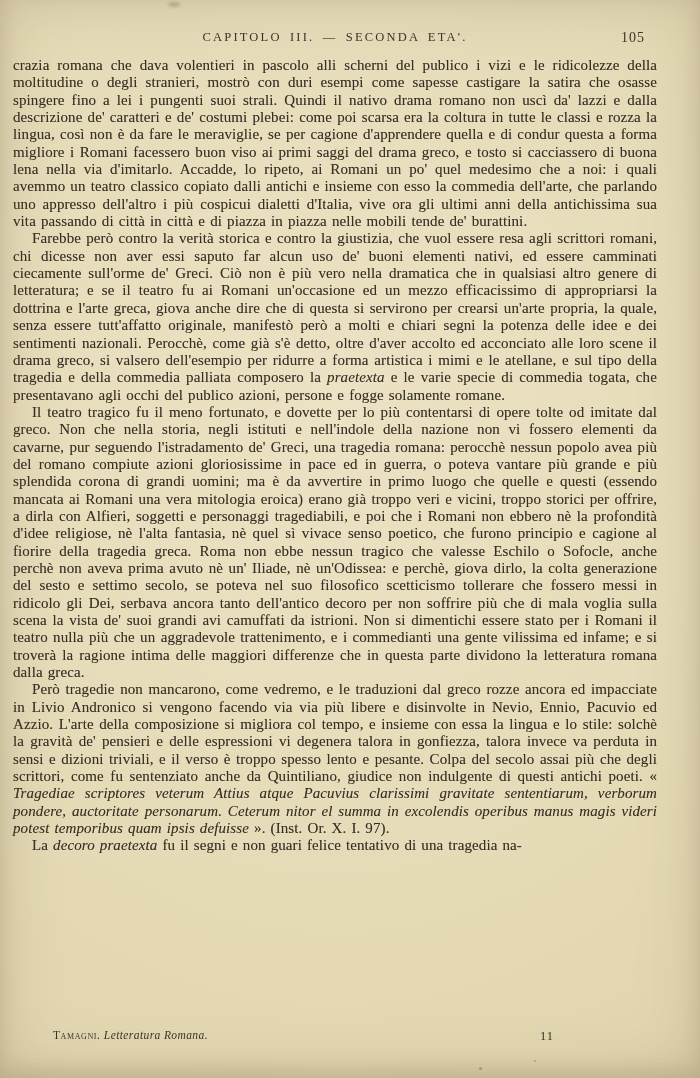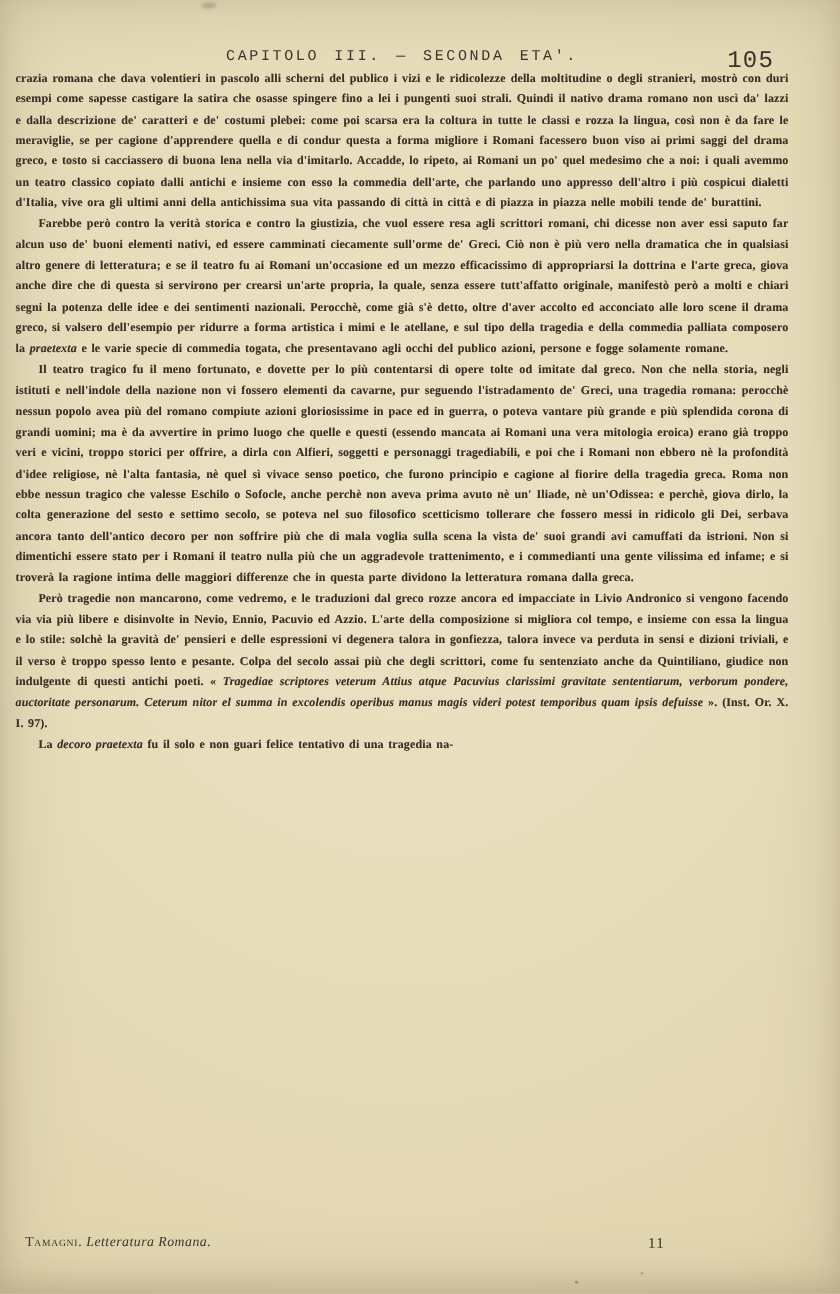--- a/index.html
+++ b/index.html
@@ -13,66 +13,64 @@
     height: 1078px;
     overflow: hidden;
     background: radial-gradient(ellipse 130% 95% at 48% 38%,
       #ece2c4 0%, #e7dcb9 40%, #e2d6b0 70%, #d8cba1 92%, #cfc295 100%);
     font-family: "Liberation Serif", "DejaVu Serif", serif;
     color: #372f24;
   }
   
   .running-header {
     position: absolute;
-    top: 40px;
+    top: 30px;
     left: 13px;
     width: 644px;
     text-align: center;
     font-size: 12.5px;
     letter-spacing: 2.2px;
     word-spacing: 3px;
     color: #3a332a;
-    font-family: Liberation Mono, monospace;
   }
   .pagenum {
     position: absolute;
     right: 12px;
     top: 0;
     letter-spacing: 1px;
-    font-size: 20px;
+    font-size: 14px;
     text-align: right;
   }
   
   .text-block {
     position: absolute;
     top: 57px;
     left: 13px;
     width: 644px;
     text-align: justify;
-    font-size: 10px;
+    font-size: 15px;
     line-height: 17.35px;
     word-spacing: 1.2px;
     letter-spacing: 0.1px;
     color: #362f25;
     text-shadow: 0 0 0.5px rgba(55,47,36,0.35);
-    font-weight: bold;
   }
   .text-block p { margin: 0; padding: 0; }
   .text-block p.indent { text-indent: 19px; }
   .it { font-style: italic; }
   
   .footer {
     position: absolute;
     top: 1029px;
     left: 13px;
     width: 644px;
     font-size: 11.5px;
     color: #3a332a;
   }
-  .footer .sig { margin-left: 8px; }
+  .footer .sig { margin-left: 40px; }
   .footer .sc {
     font-variant: small-caps;
     letter-spacing: 0.6px;
   }
   .footer .workt { font-style: italic; letter-spacing: 0.4px; }
   .sheetnum {
     position: absolute;
     left: 527px;
     top: 0;
     font-size: 12.5px;
@@ -101,21 +99,21 @@
   <div class="running-header">
     <span class="chapter">CAPITOLO III. — SECONDA ETA'.</span>
     <span class="pagenum">105</span>
   </div>
 
   <div class="text-block">
       <p><span>crazia romana che dava volentieri in pascolo alli scherni del publico i vizi e le ridicolezze della moltitudine o degli stranieri, mostrò con duri esempi come sapesse castigare la satira che osasse spingere fino a lei i pungenti suoi strali. Quindi il nativo drama romano non uscì da' lazzi e dalla descrizione de' caratteri e de' costumi plebei: come poi scarsa era la coltura in tutte le classi e rozza la lingua, così non è da fare le meraviglie, se per cagione d'apprendere quella e di condur questa a forma migliore i Romani facessero buon viso ai primi saggi del drama greco, e tosto si cacciassero di buona lena nella via d'imitarlo. Accadde, lo ripeto, ai Romani un po' quel medesimo che a noi: i quali avemmo un teatro classico copiato dalli antichi e insieme con esso la commedia dell'arte, che parlando uno appresso dell'altro i più cospicui dialetti d'Italia, vive ora gli ultimi anni della antichissima sua vita passando di città in città e di piazza in piazza nelle mobili tende de' burattini.</span></p>
       <p class="indent"><span>Farebbe però contro la verità storica e contro la giustizia, che vuol essere resa agli scrittori romani, chi dicesse non aver essi saputo far alcun uso de' buoni elementi nativi, ed essere camminati ciecamente sull'orme de' Greci. Ciò non è più vero nella dramatica che in qualsiasi altro genere di letteratura; e se il teatro fu ai Romani un'occasione ed un mezzo efficacissimo di appropriarsi la dottrina e l'arte greca, giova anche dire che di questa si servirono per crearsi un'arte propria, la quale, senza essere tutt'affatto originale, manifestò però a molti e chiari segni la potenza delle idee e dei sentimenti nazionali. Perocchè, come già s'è detto, oltre d'aver accolto ed acconciato alle loro scene il drama greco, si valsero dell'esempio per ridurre a forma artistica i mimi e le atellane, e sul tipo della tragedia e della commedia palliata composero la </span><span class="it">praetexta</span><span> e le varie specie di commedia togata, che presentavano agli occhi del publico azioni, persone e fogge solamente romane.</span></p>
       <p class="indent"><span>Il teatro tragico fu il meno fortunato, e dovette per lo più contentarsi di opere tolte od imitate dal greco. Non che nella storia, negli istituti e nell'indole della nazione non vi fossero elementi da cavarne, pur seguendo l'istradamento de' Greci, una tragedia romana: perocchè nessun popolo avea più del romano compiute azioni gloriosissime in pace ed in guerra, o poteva vantare più grande e più splendida corona di grandi uomini; ma è da avvertire in primo luogo che quelle e questi (essendo mancata ai Romani una vera mitologia eroica) erano già troppo veri e vicini, troppo storici per offrire, a dirla con Alfieri, soggetti e personaggi tragediabili, e poi che i Romani non ebbero nè la profondità d'idee religiose, nè l'alta fantasia, nè quel sì vivace senso poetico, che furono principio e cagione al fiorire della tragedia greca. Roma non ebbe nessun tragico che valesse Eschilo o Sofocle, anche perchè non aveva prima avuto nè un' Iliade, nè un'Odissea: e perchè, giova dirlo, la colta generazione del sesto e settimo secolo, se poteva nel suo filosofico scetticismo tollerare che fossero messi in ridicolo gli Dei, serbava ancora tanto dell'antico decoro per non soffrire più che di mala voglia sulla scena la vista de' suoi grandi avi camuffati da istrioni. Non si dimentichi essere stato per i Romani il teatro nulla più che un aggradevole trattenimento, e i commedianti una gente vilissima ed infame; e si troverà la ragione intima delle maggiori differenze che in questa parte dividono la letteratura romana dalla greca.</span></p>
       <p class="indent"><span>Però tragedie non mancarono, come vedremo, e le traduzioni dal greco rozze ancora ed impacciate in Livio Andronico si vengono facendo via via più libere e disinvolte in Nevio, Ennio, Pacuvio ed Azzio. L'arte della composizione si migliora col tempo, e insieme con essa la lingua e lo stile: solchè la gravità de' pensieri e delle espressioni vi degenera talora in gonfiezza, talora invece va perduta in sensi e dizioni triviali, e il verso è troppo spesso lento e pesante. Colpa del secolo assai più che degli scrittori, come fu sentenziato anche da Quintiliano, giudice non indulgente di questi antichi poeti. « </span><span class="it">Tragediae scriptores veterum Attius atque Pacuvius clarissimi gravitate sententiarum, verborum pondere, auctoritate personarum. Ceterum nitor el summa in excolendis operibus manus magis videri potest temporibus quam ipsis defuisse</span><span> ». (Inst. Or. X. I. 97).</span></p>
-      <p class="indent"><span>La </span><span class="it">decoro praetexta</span><span> fu il solo e non guari felice tentativo di una tragedia na-</span></p>
+      <p class="indent"><span>La </span><span class="it">decoro praetexta</span><span> fu il segni e non guari felice tentativo di una tragedia na-</span></p>
     </div>
 
   <div class="footer">
     <span class="sig">
       <span class="sc">Tamagni.</span><span class="workt"> Letteratura Romana.</span>
     </span>
     <span class="sheetnum">11</span>
   </div>
 
   <span class="speck speck1"></span>

